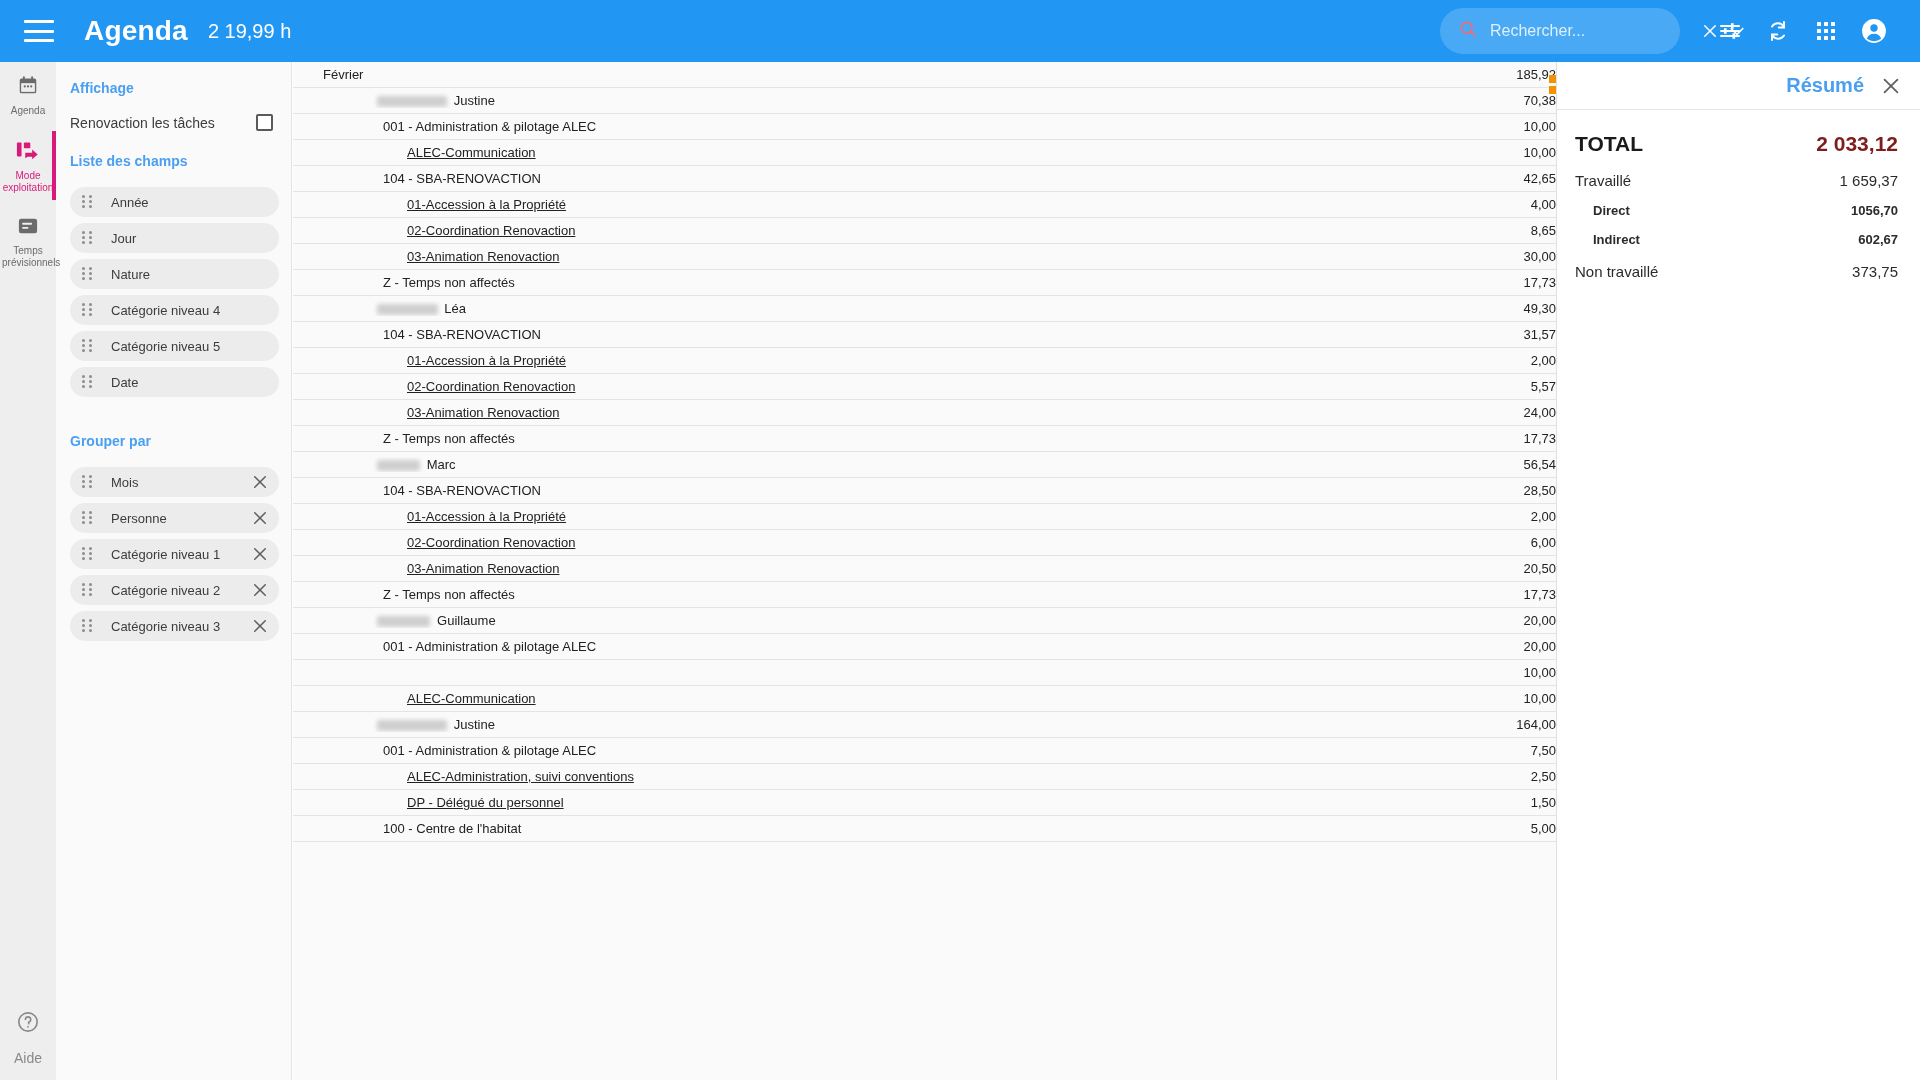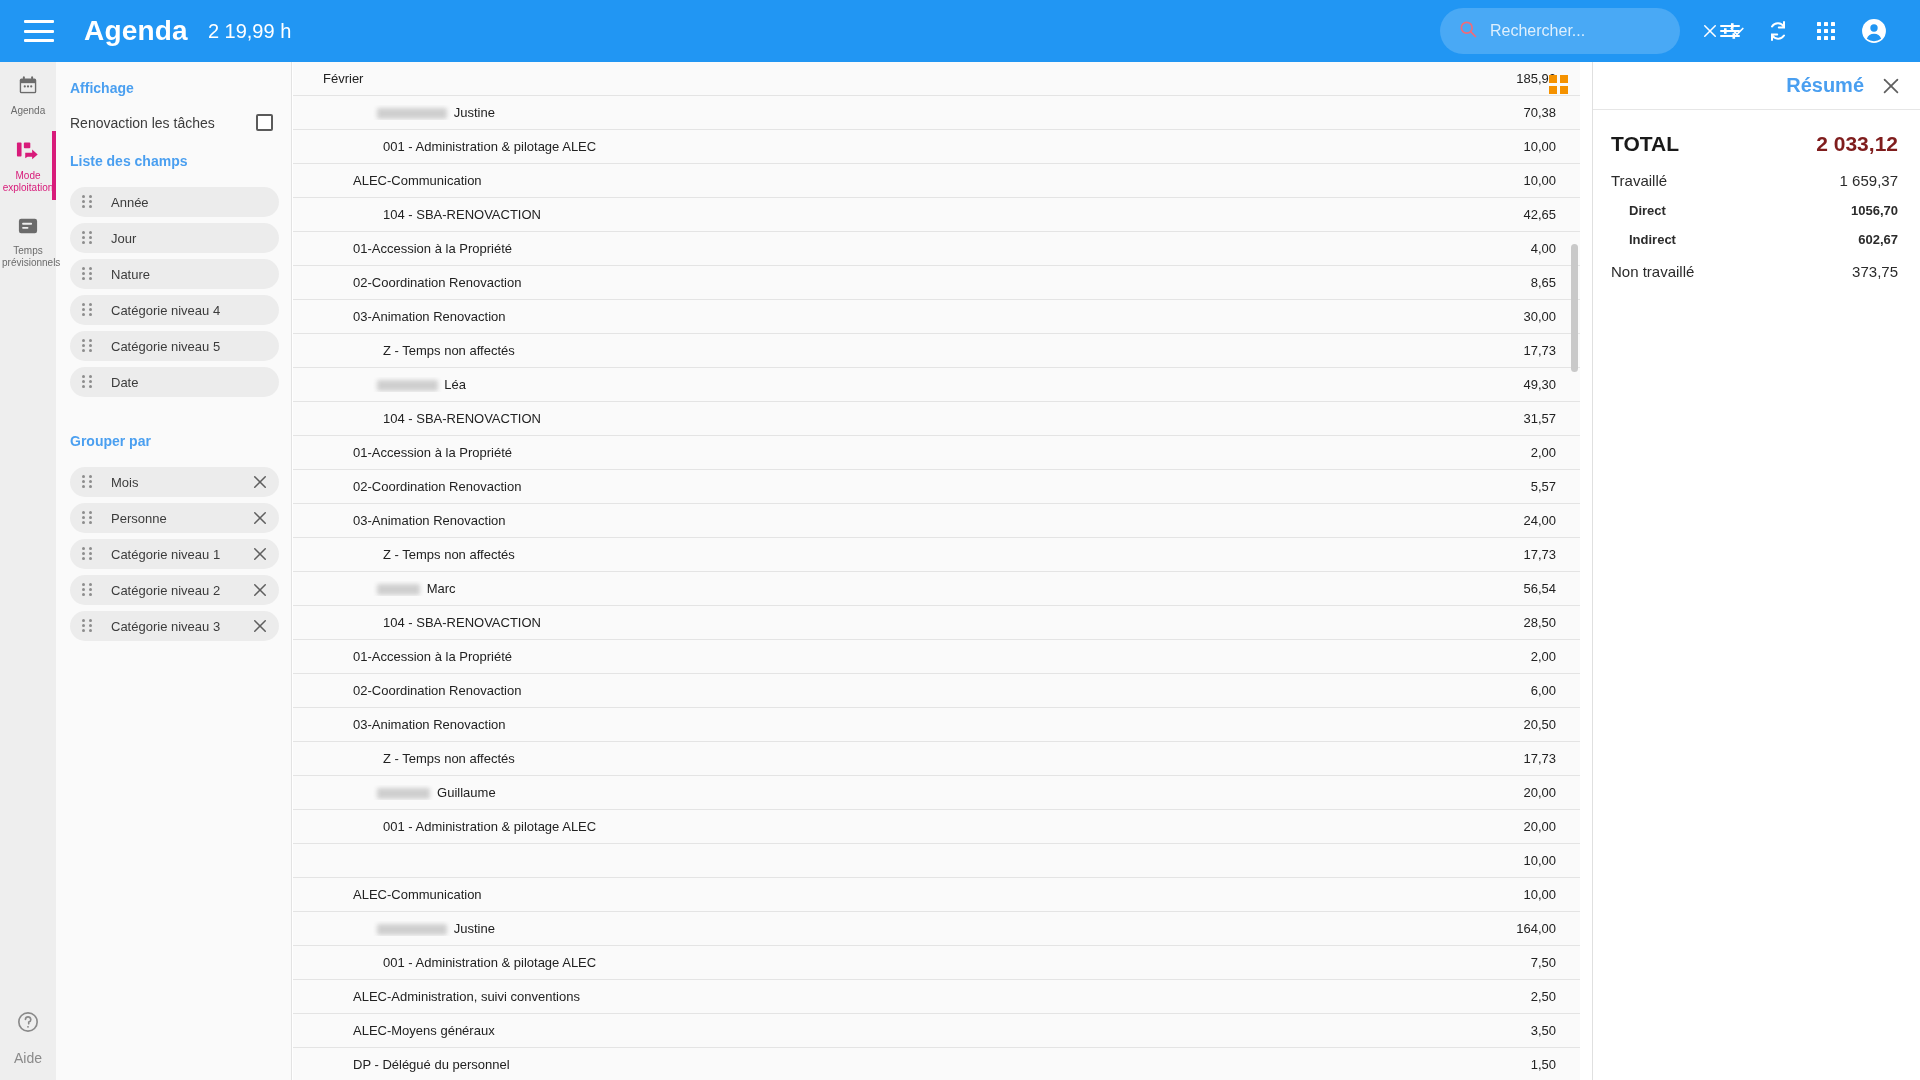--- a/index.html
+++ b/index.html
@@ -135,52 +135,52 @@
     position: absolute; top: 13px; right: 12px;
     width: 19px; height: 19px;
     display: grid; grid-template-columns: 8px 8px; grid-template-rows: 8px 8px;
     gap: 3px; cursor: pointer; z-index: 5;
   }
   .grid-icon i { background: #f59200; display: block; }
 
   .rows { position: absolute; top: 0; left: 0; right: 0; }
   .row {
     display: flex; align-items: center;
-    height: 34px;
+    height: 26px;
     border-bottom: 1px solid #e4e4e4;
     font-size: 13px; color: #222;
     padding-right: 24px;
   }
   .row:first-child { border-top: none; }
   .row .label { flex: 1; white-space: nowrap; overflow: hidden; }
   .row .value { text-align: right; font-variant-numeric: tabular-nums; white-space: nowrap; }
   .lvl0 .label { padding-left: 30px; }
   .lvl1 .label { padding-left: 84px; }
   .lvl2 .label { padding-left: 90px; }
-  .lvl3 .label { padding-left: 60px; }
+  .lvl3 .label { padding-left: 114px; text-decoration: underline; }
   .redact {
     display: inline-block;
     background: #cfcfcf;
     color: transparent;
     border-radius: 2px;
     filter: blur(2.2px);
     margin-right: 3px;
     user-select: none;
     vertical-align: middle;
     height: 11px;
   }
   .scrollbar {
     position: absolute; right: 2px; top: 182px;
     width: 7px; height: 128px; border-radius: 4px;
     background: #c9c9c9;
   }
 
   
   .summary {
-    position: absolute; top: 62px; right: 0; bottom: 0; width: 328px;
+    position: absolute; top: 62px; right: 0; bottom: 0; width: 364px;
     background: #fff;
     border-left: 1px solid #e0e0e0;
     z-index: 20;
   }
   .summary-head {
     height: 48px; display: flex; align-items: center; justify-content: flex-end;
     padding: 0 18px 0 0;
     border-bottom: 1px solid #e6e6e6;
   }
   .summary-head .ttl {
@@ -609,24 +609,20 @@
       </div>
       <div class="row lvl2">
         <div class="label">001 - Administration &amp; pilotage ALEC</div>
         <div class="value">7,50</div>
       </div>
       <div class="row lvl3">
         <div class="label">ALEC-Administration, suivi conventions</div>
         <div class="value">2,50</div>
       </div>
       <div class="row lvl3">
-        <div class="label">ALEC-Moyens généraux</div>
-        <div class="value">3,50</div>
-      </div>
-      <div class="row lvl3">
         <div class="label">DP - Délégué du personnel</div>
         <div class="value">1,50</div>
       </div>
       <div class="row lvl2">
         <div class="label">100 - Centre de l'habitat</div>
         <div class="value">5,00</div>
       </div>
     </div>
   <div class="scrollbar"></div>
 </div>

